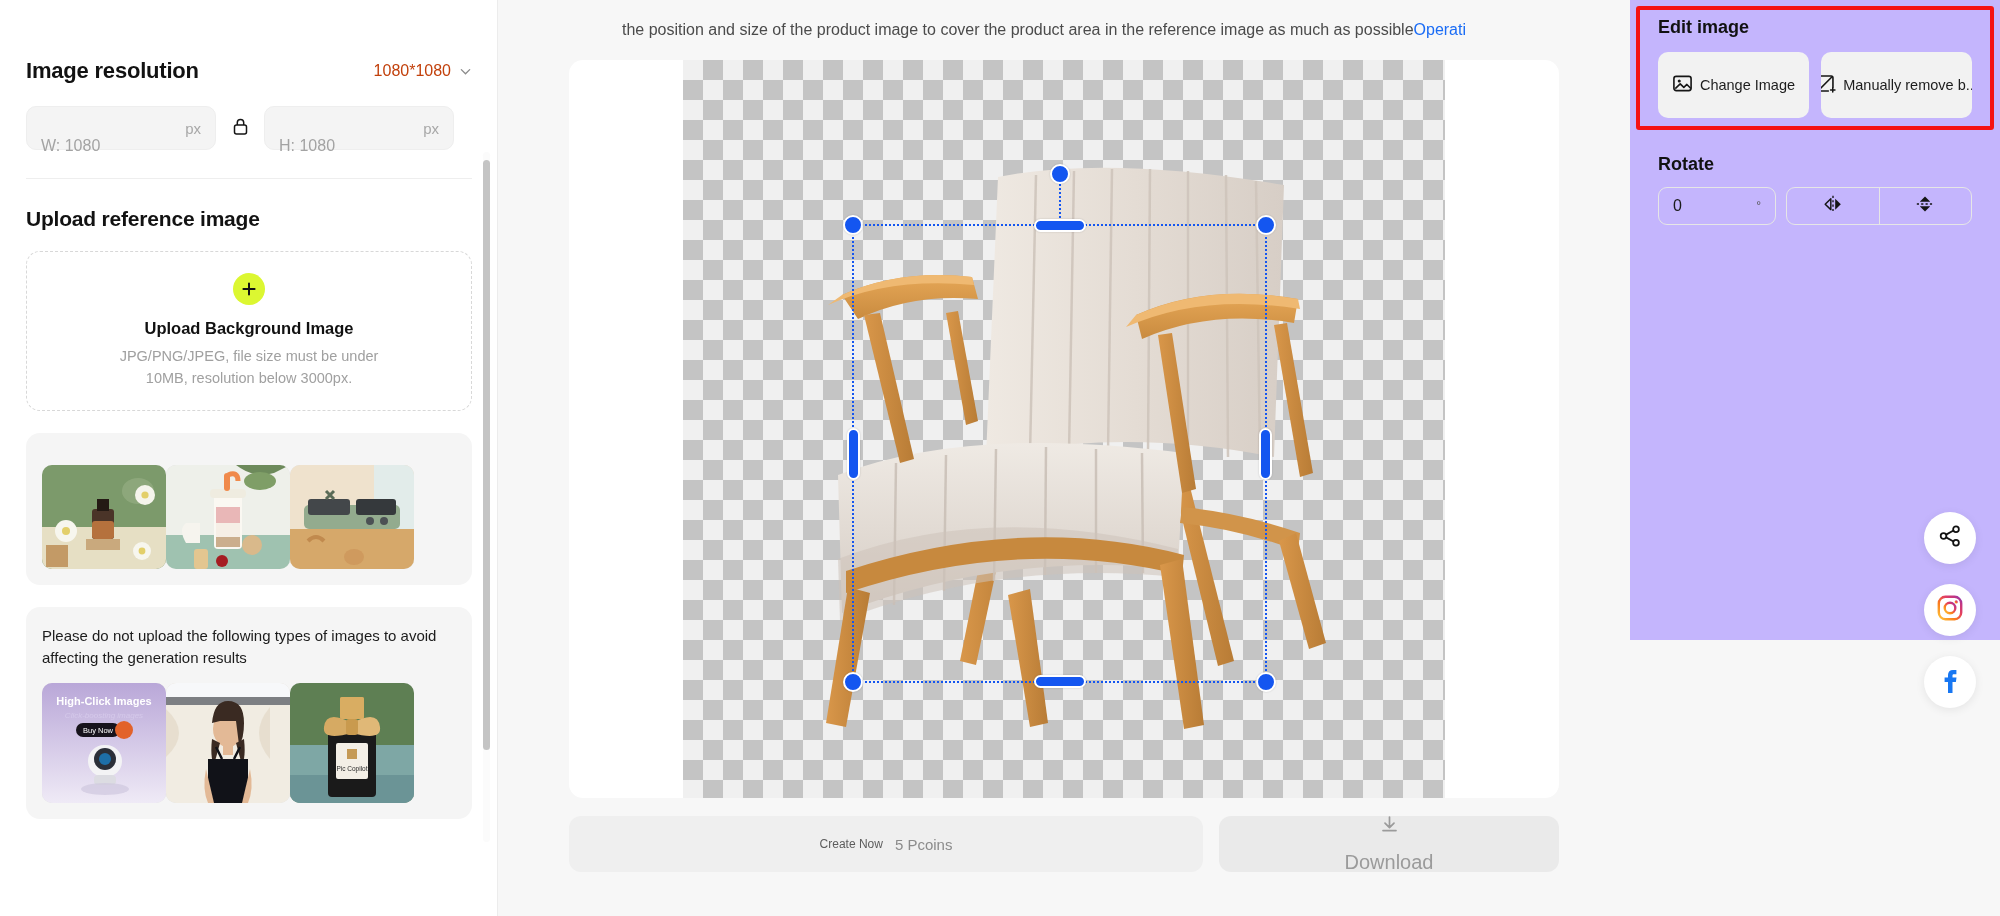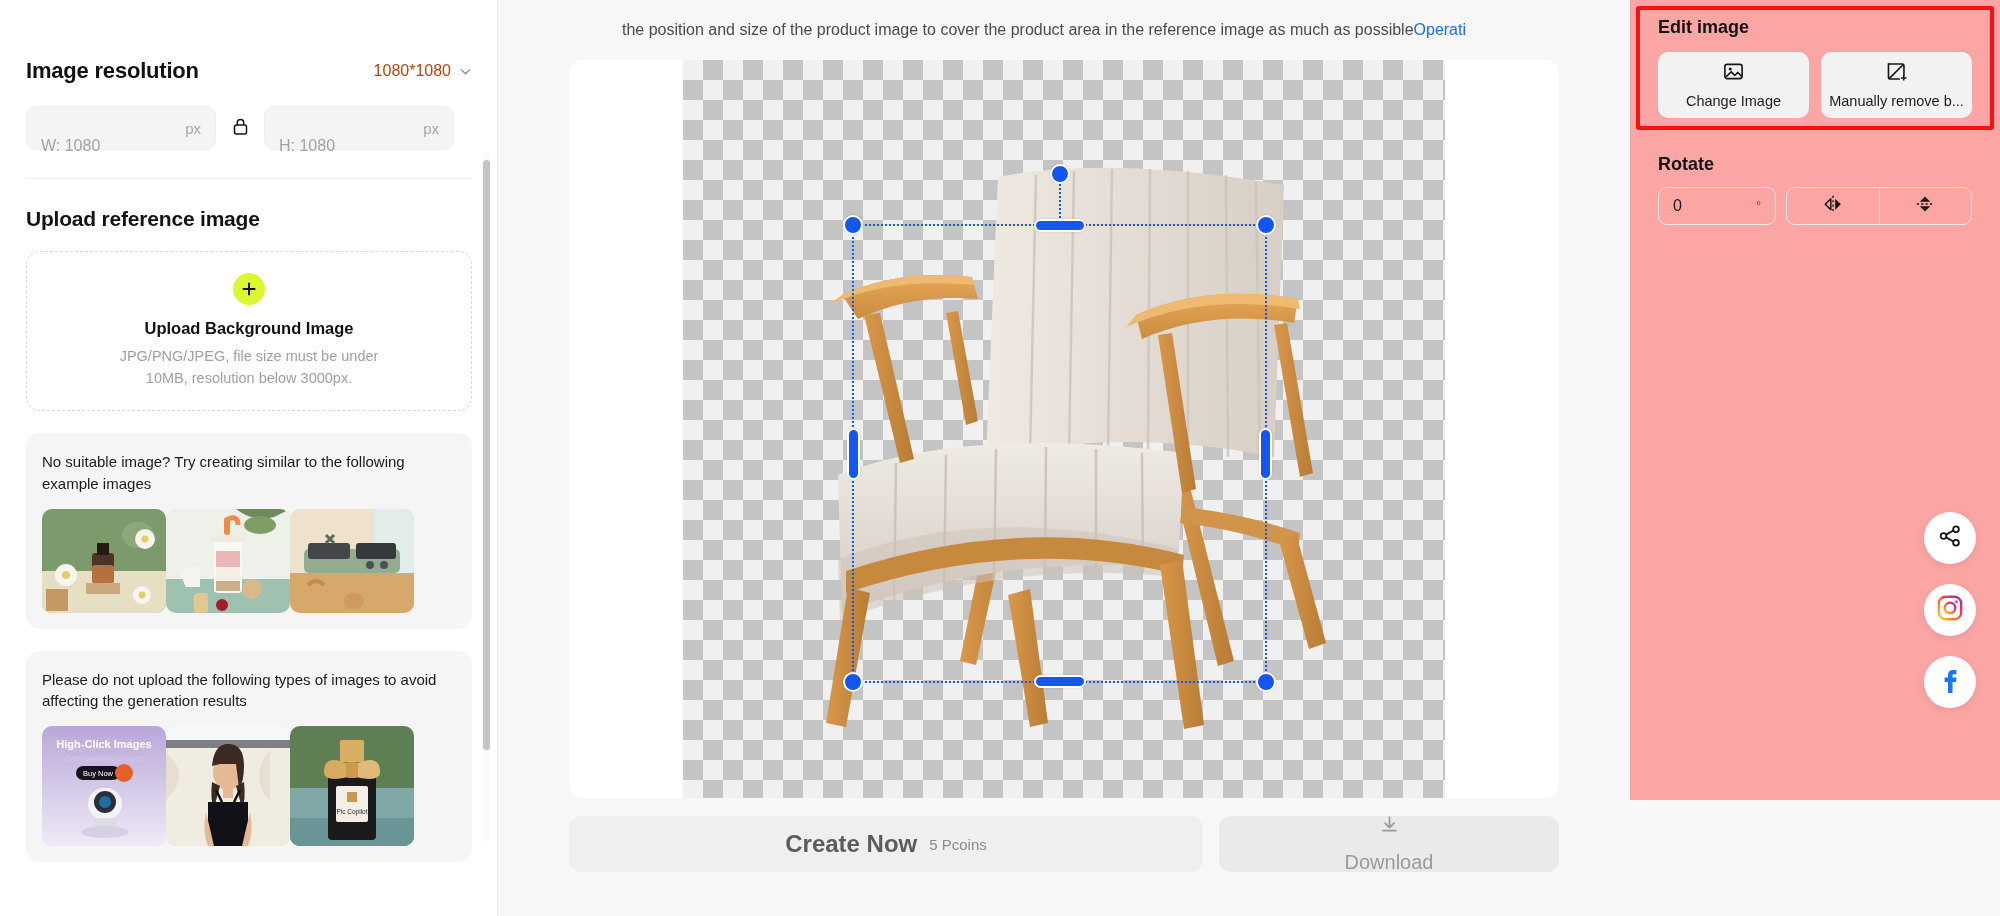--- a/index.html
+++ b/index.html
@@ -208,54 +208,54 @@
     margin-top: 18px;
     width: 990px;
   }
   .btn-create {
     flex: 1 1 auto; height: 56px;
     background: #efefef;
     border-radius: 12px;
     display: flex; align-items: center; justify-content: center; gap: 12px;
     cursor: pointer;
   }
-  .btn-create .lbl { font-size: 24px; font-weight: 700; color: #5c5c5c; }
+  .btn-create .lbl { font-size: 12px; font-weight: 400; color: #5c5c5c; }
   .btn-create .sub { font-size: 15px; color: #8b8b8b; }
   .btn-download {
     width: 340px; height: 56px;
     background: #eaeaea;
     border-radius: 12px;
     display: flex; align-items: center; justify-content: center; gap: 12px;
     cursor: pointer;
     flex-direction: column;
   }
   .btn-download .lbl { font-size: 20px; color: #9b9b9b; }
 
   
   .right-panel {
     position: relative;
     flex: 0 0 370px;
-    width: 370px; height: 800px;
-    background: #fca5a5;
+    width: 370px; height: 640px;
+    background: #c4b5fd;
     padding: 0 18px;
   }
   .redbox {
     position: absolute;
     left: 6px; top: 6px;
     width: 358px; height: 124px;
     border: 4px solid #f51313;
     border-radius: 3px;
     pointer-events: none;
   }
   .edit-title { font-size: 18px; font-weight: 700; color: #111; padding-top: 17px; padding-left: 10px; }
   .edit-btn-row { display: flex; gap: 12px; margin-top: 14px; padding: 0 10px; }
   .edit-btn {
     flex: 1 1 0; height: 66px;
     background: #f2f2f2; border-radius: 10px;
-    display: flex; flex-direction: column; align-items: center; justify-content: center;
+    display: flex; flex-direction: row; align-items: center; justify-content: center;
     gap: 7px; cursor: pointer; overflow: hidden;
   }
   .edit-btn .lbl { font-size: 14.5px; color: #1d1d1d; white-space: nowrap; }
 
   .rot-title { font-size: 18px; font-weight: 700; color: #111; margin-top: 36px; padding-left: 10px; }
   .rot-row { display: flex; gap: 10px; margin-top: 12px; padding: 0 10px; }
   .rot-input {
     width: 118px; height: 38px;
     border: 1px solid #e6e6e6; border-radius: 9px;
     display: flex; align-items: center; padding: 0 14px;
@@ -333,21 +333,20 @@
       <div class="plus-circle">
         <svg width="18" height="18" viewBox="0 0 18 18">
             <path d="M9 3.4 V14.6 M3.4 9 H14.6" stroke="#111" stroke-width="2" stroke-linecap="round"></path>
           </svg>
       </div>
       <div class="upload-title">Upload Background Image</div>
       <div class="upload-sub">JPG/PNG/JPEG, file size must be under 10MB, resolution below 3000px.</div>
     </div>
 
     <div class="tip-card">
-      <div class="tip-text">No suitable image? Try creating similar to the following example images</div>
       <div class="thumb-row good">
         <div class="thumb">
           <svg viewBox="0 0 124 104" preserveAspectRatio="none">
             <rect width="124" height="104" fill="#7c9a6b"></rect>
             <rect y="62" width="124" height="42" fill="#e6dfc4"></rect>
             <ellipse cx="96" cy="26" rx="16" ry="13" fill="#9bb389" opacity=".55"></ellipse>
             <rect x="50" y="44" width="22" height="30" rx="3" fill="#4a3428"></rect>
             <rect x="50" y="56" width="22" height="18" rx="3" fill="#b5713d"></rect>
             <rect x="55" y="34" width="12" height="12" fill="#241a14"></rect>
             <rect x="44" y="74" width="34" height="11" fill="#c9a97d"></rect>

